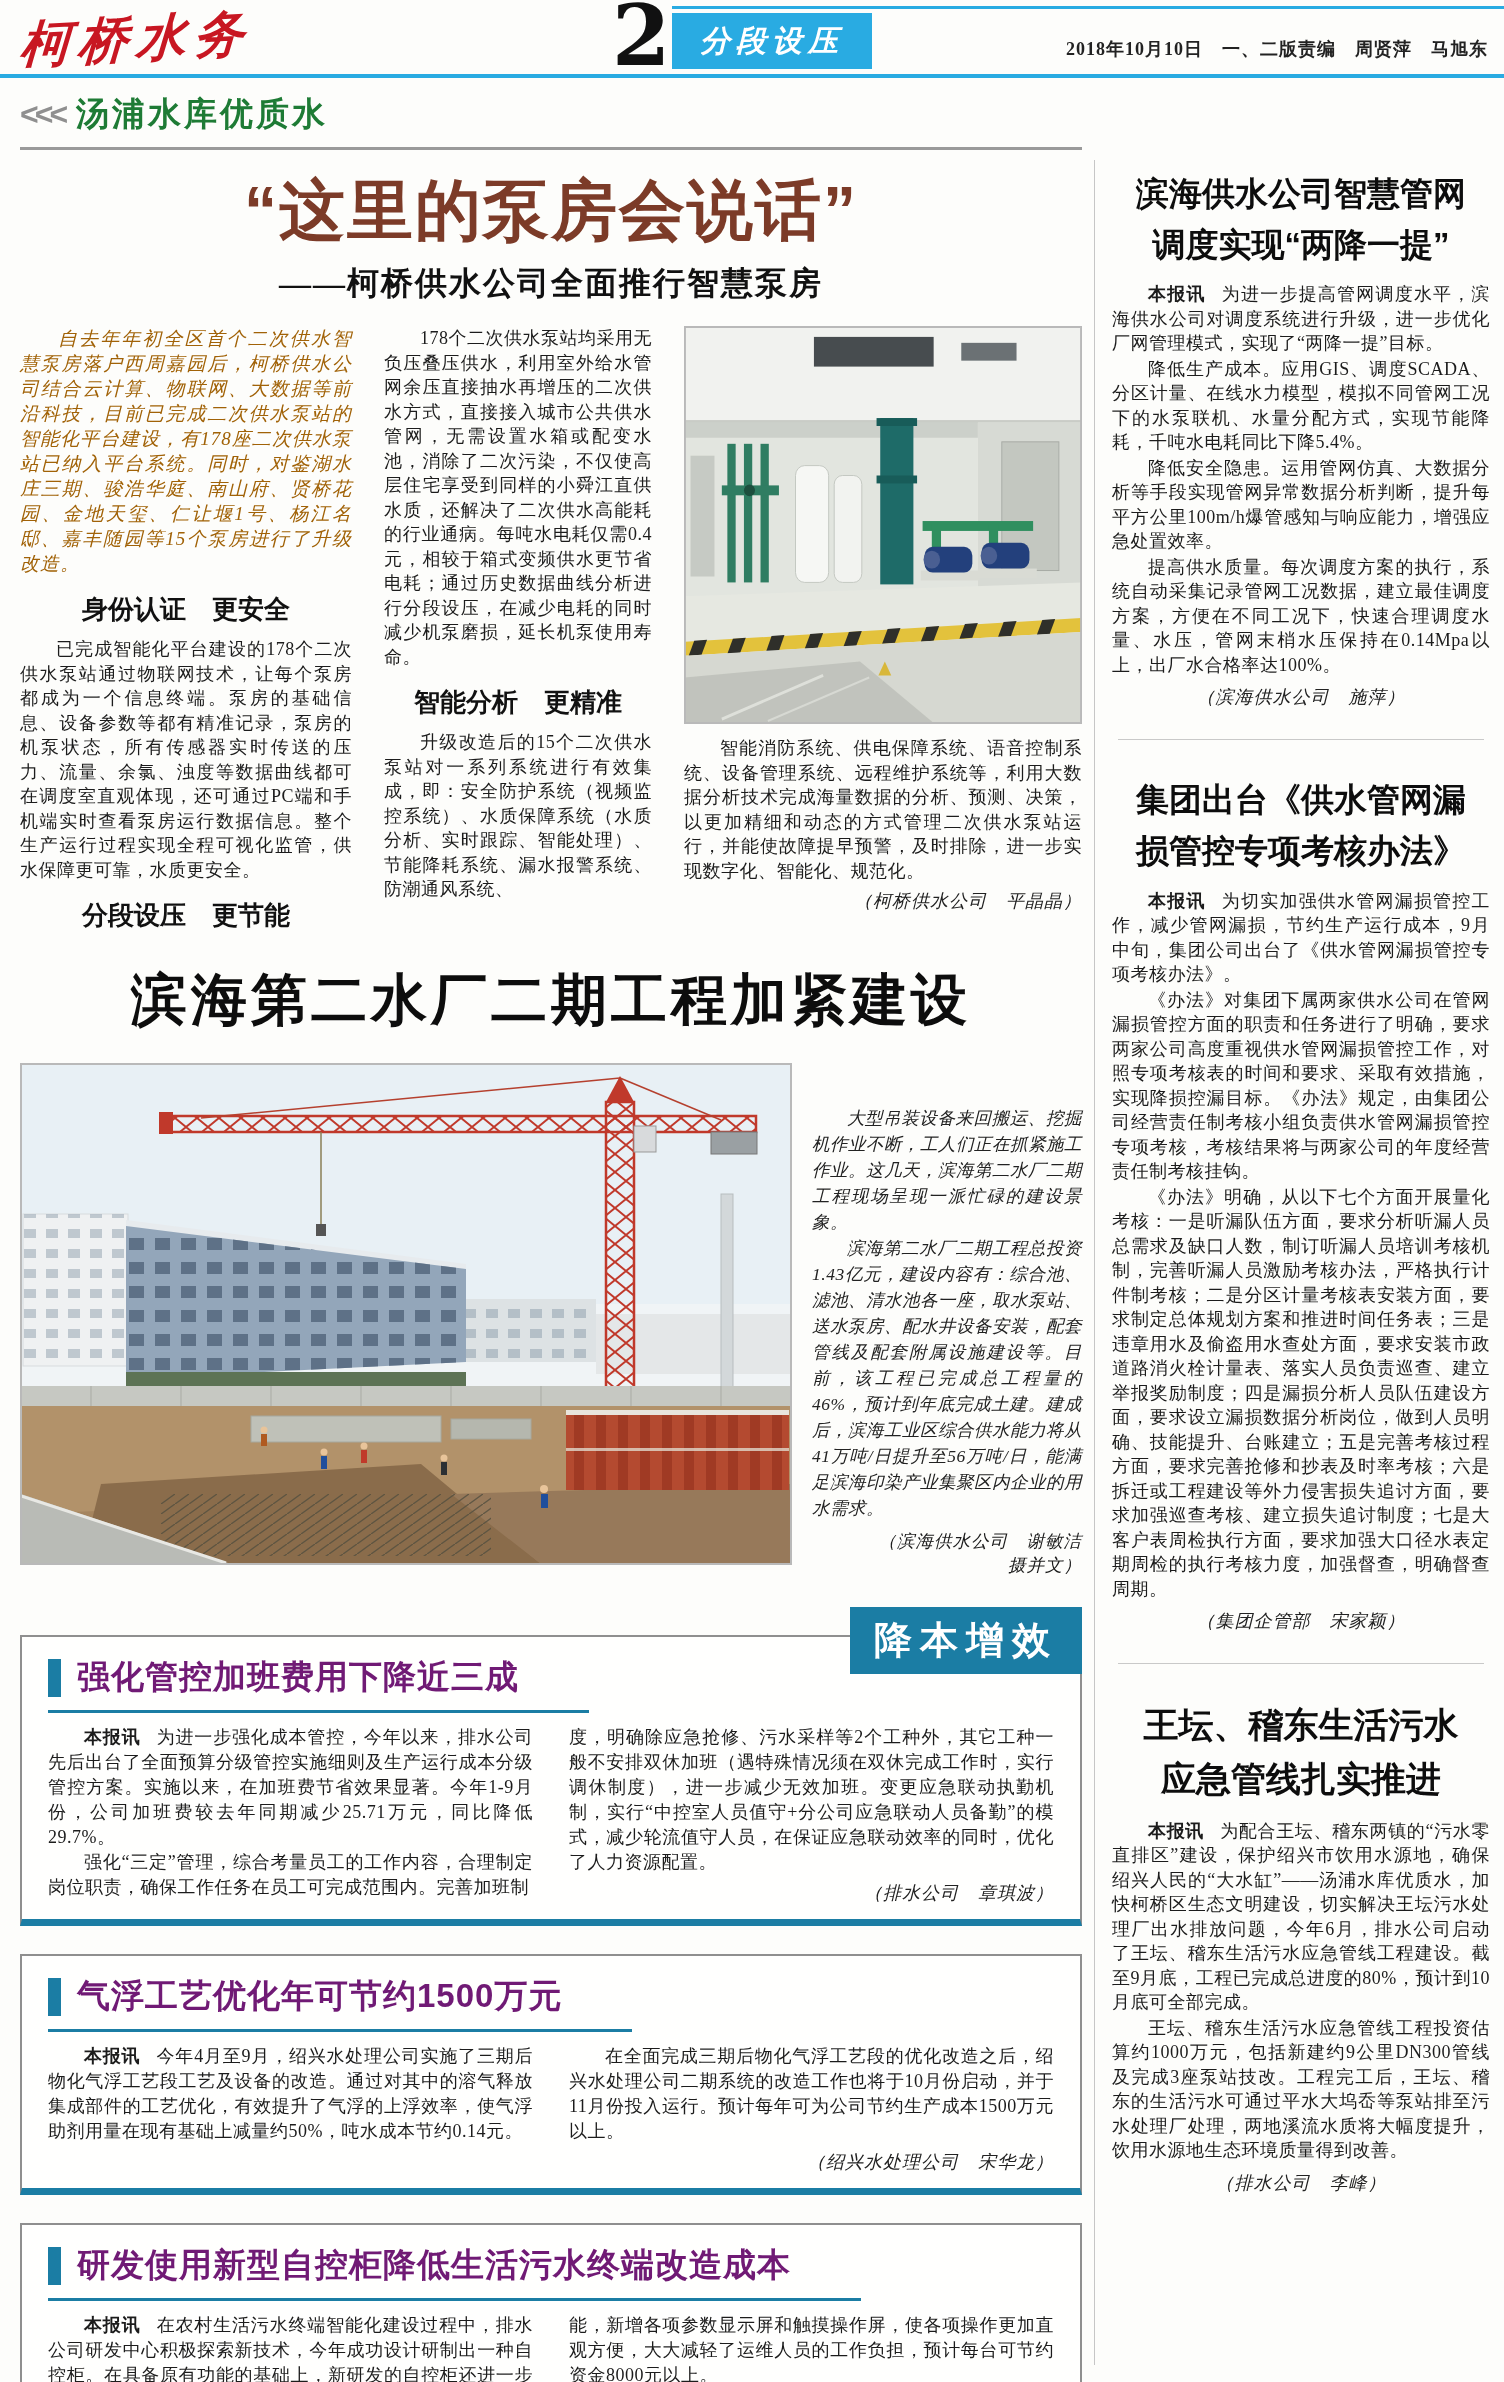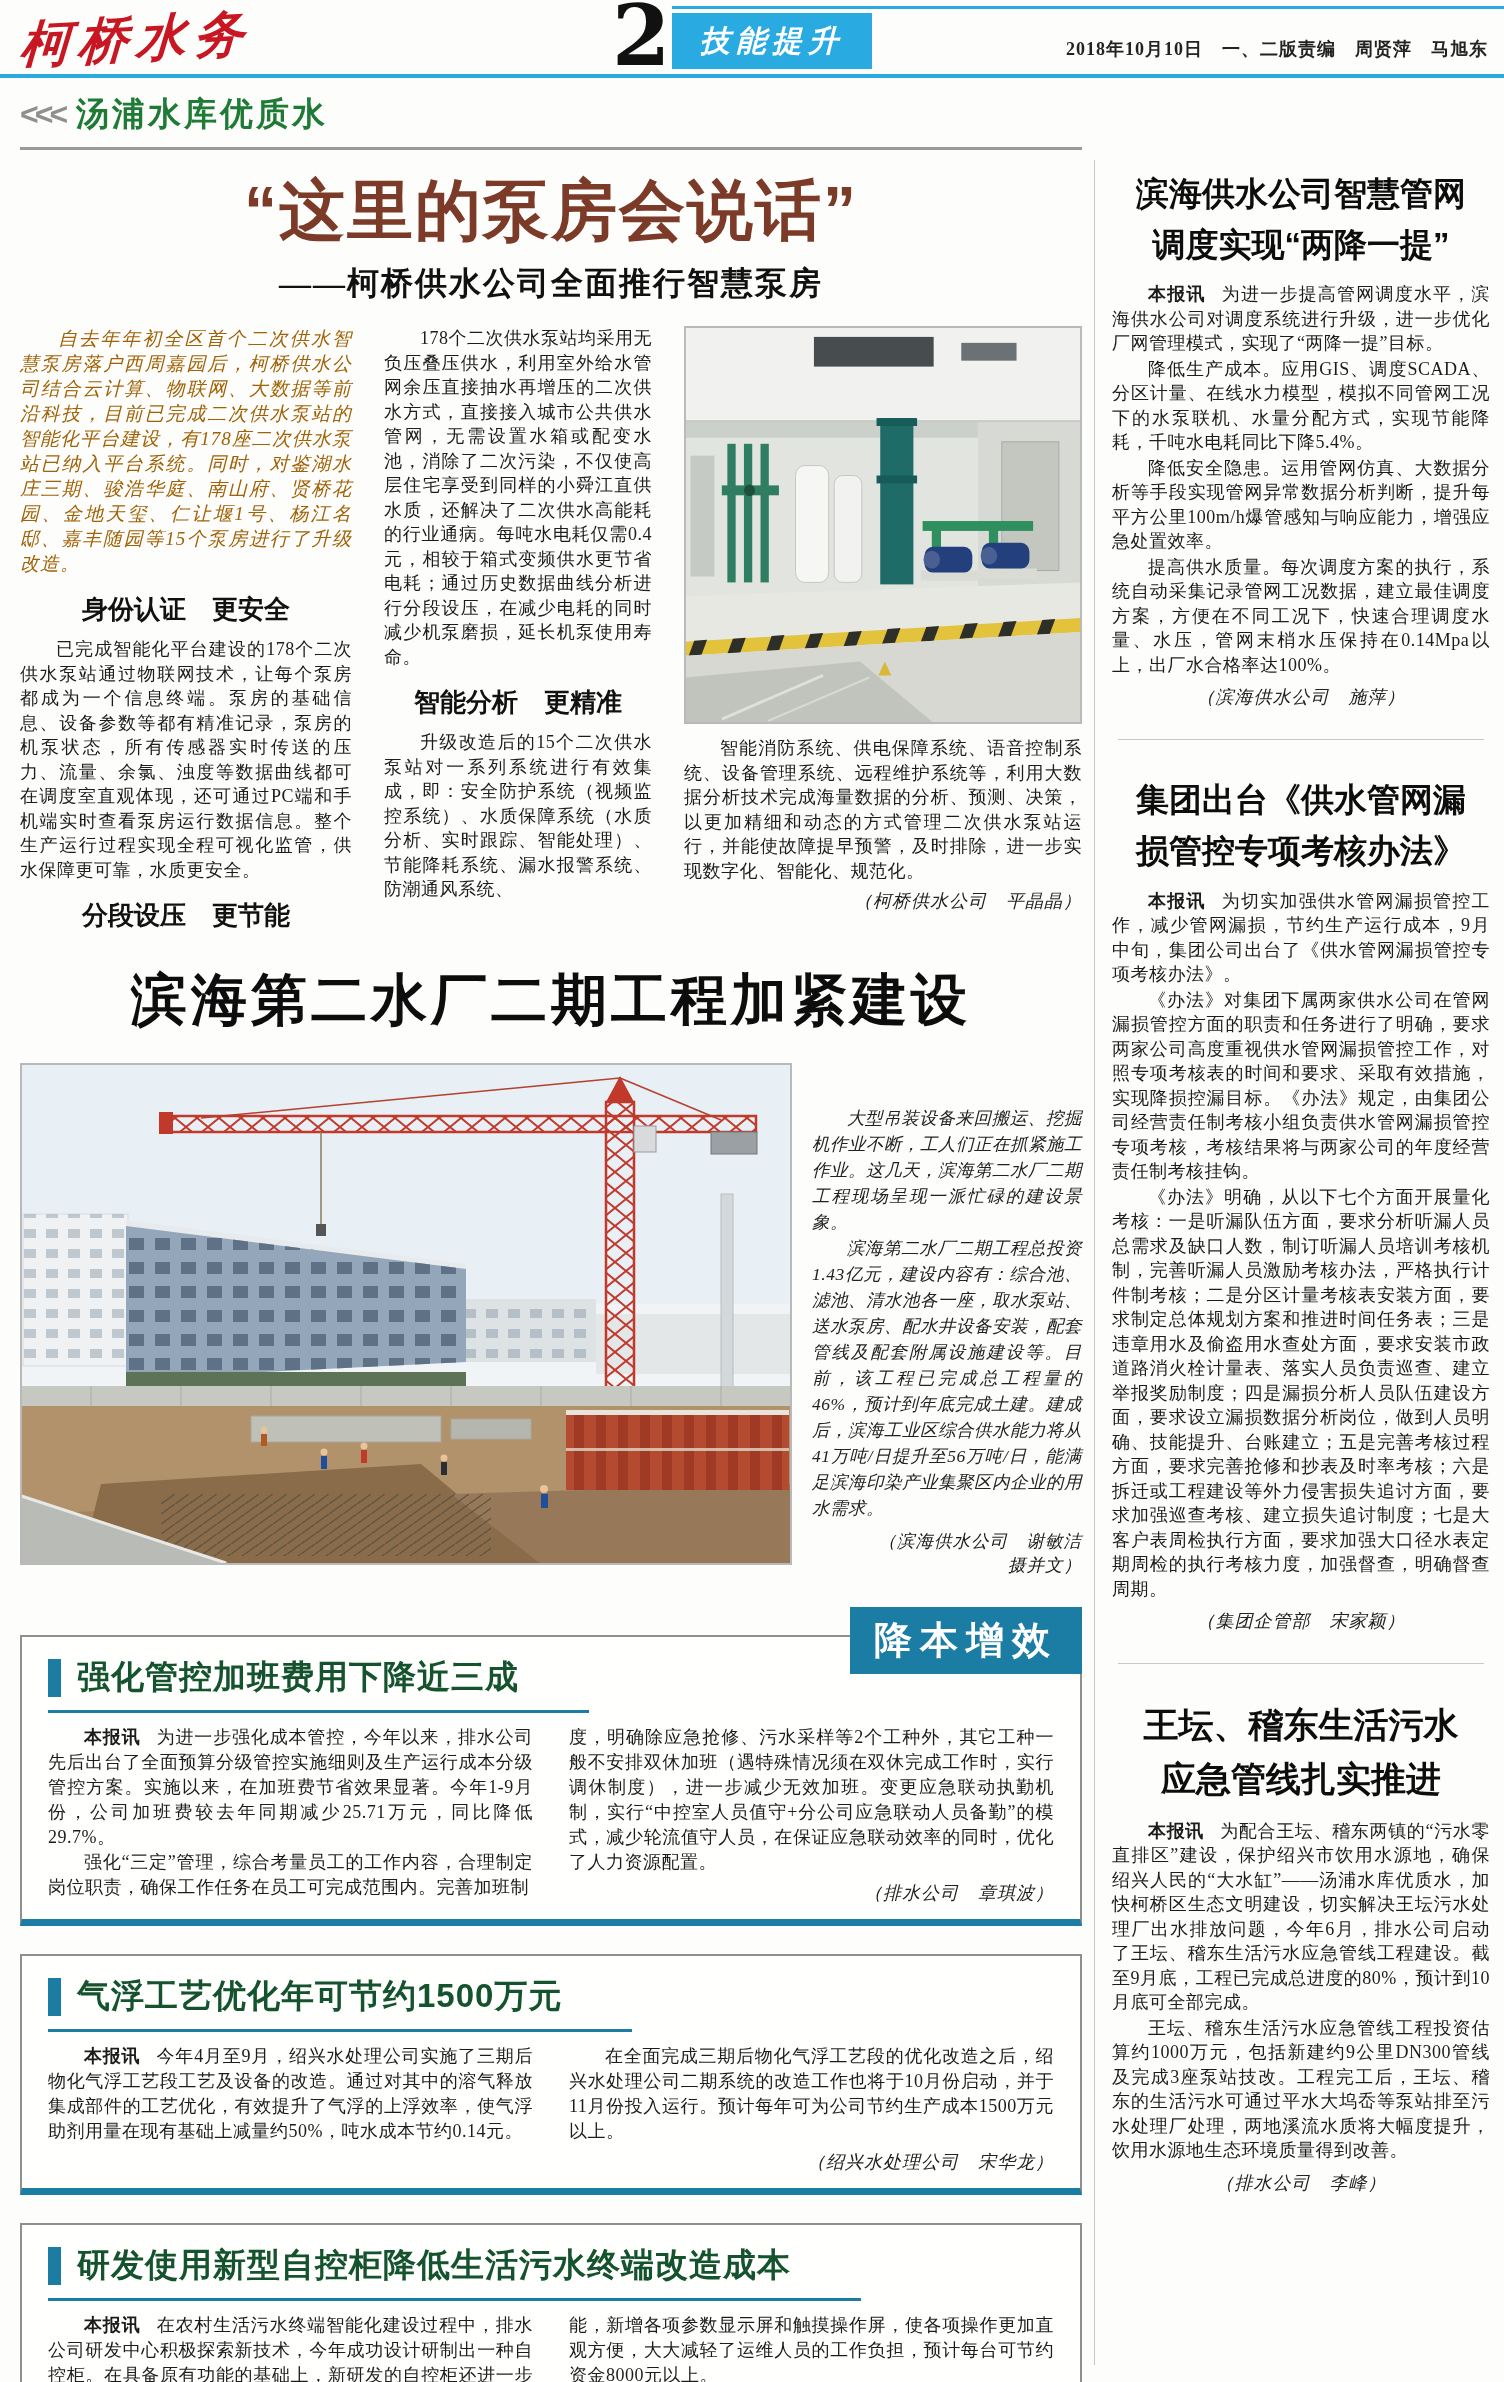--- a/index.html
+++ b/index.html
@@ -71,21 +71,21 @@
   .badge { position:absolute; right:0; top:-28px; background:#1b7da4; color:#fff;
            font-family:"Liberation Sans",sans-serif; font-weight:bold; font-size:38px;
            letter-spacing:8px; padding:8px 24px; z-index:2; }
   .cbox { border:2px solid #8f8f8f; border-bottom:7px solid #1b7da4;
           padding:18px 26px 14px; margin-bottom:28px; background:#fffffe; }
   .cbox-titlewrap { display:inline-block; border-bottom:3px solid #1b7da4;
                     padding:0 70px 10px 0; margin-bottom:12px; }
   .cbox-titlerow { display:flex; align-items:center; gap:16px; }
   .tick { width:13px; height:38px; background:#1b7da4; flex:none; }
   .cbox-title { font-family:"Liberation Sans",sans-serif; font-weight:bold; font-size:33px;
-                letter-spacing:1px; color:#14532d; }
+                letter-spacing:1px; color:#701a75; }
   .cbox-cols { display:flex; gap:36px; }
   .ccol { flex:1; min-width:0; }
   .ccol p.body { line-height:25px; }
   .lede { font-weight:bold; font-family:"Liberation Sans",sans-serif; margin-right:0.9em; font-style:normal; }
 
   
   .sidebar { position:absolute; left:1112px; top:168px; width:378px; }
   .sb-title { text-align:center; font-family:"Liberation Sans",sans-serif; font-weight:bold;
               font-size:33px; line-height:1.55; color:#0d0d0d; margin-bottom:12px; }
   .sb-title.big { font-size:35px; }
@@ -96,21 +96,21 @@
 </style>
 </head>
 <body>
 
 <div class="page">
 
   <div class="header">
     <div class="brand">柯桥水务</div>
     <div class="pageno">2</div>
     <div class="top-rule"></div>
-    <div class="section-box">技能提升</div>
+    <div class="section-box">分段设压</div>
     <div class="dateline">2018年10月10日　一、二版责编　周贤萍　马旭东</div>
   </div>
 
   <div class="vdivider"></div>
 
   <div class="main">
 
     <div class="kicker-row">
       <span class="kicker-arrows">&lt;&lt;&lt;</span>
       <span class="kicker-text">汤浦水库优质水</span>

